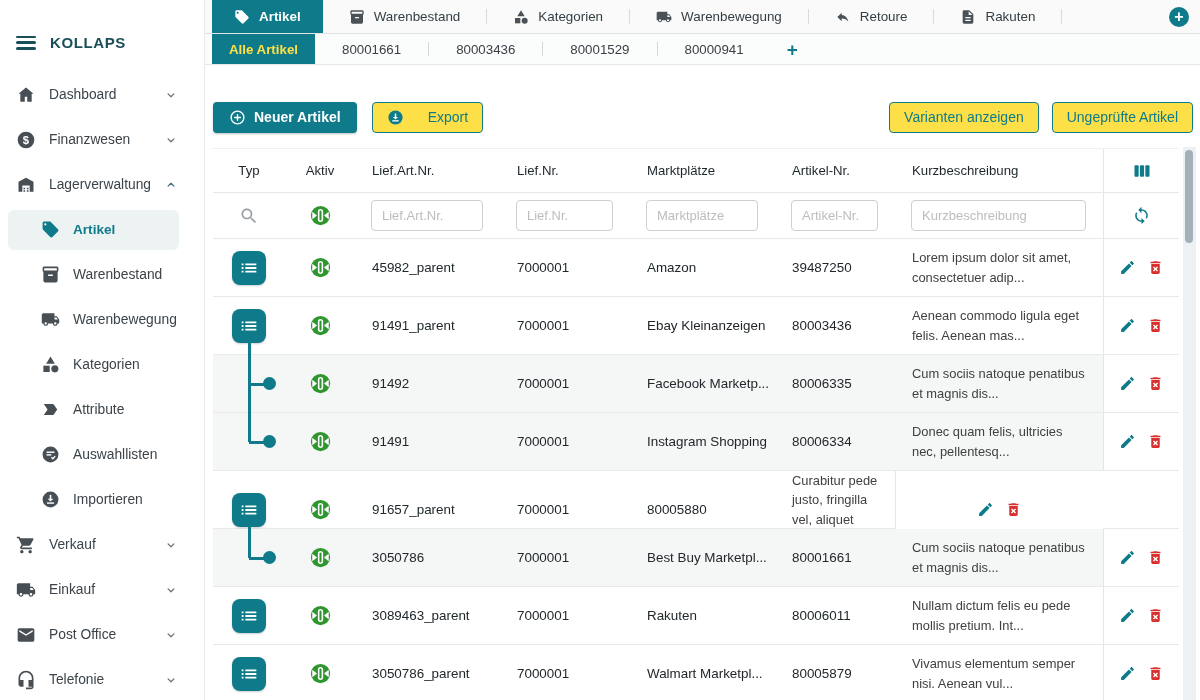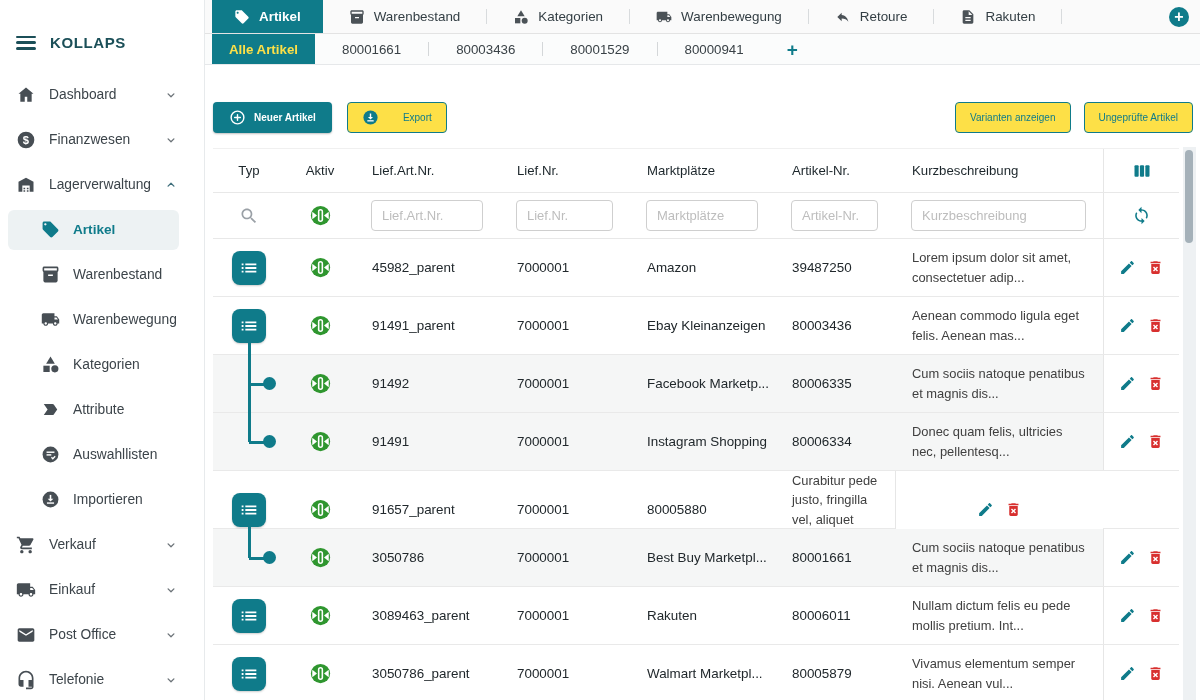--- a/index.html
+++ b/index.html
@@ -44,21 +44,21 @@
   
   .subtabs{position:absolute;left:205px;right:0;top:34px;height:31px;background:#fbfcfc;border-bottom:1px solid #e6e8ea;display:flex;align-items:stretch;}
   .s-tab{display:flex;align-items:center;padding:0 27px;font-size:13.3px;color:#3a4247;cursor:pointer;}
   .s-tab.active{background:var(--teal);color:#fde047;font-weight:bold;margin-left:7px;padding:0 17px;}
   .s-sep{width:1px;height:14px;background:#d4d7d9;align-self:center;}
   .s-add{align-self:center;color:var(--teal);font-size:19px;font-weight:bold;padding:0 16px;cursor:pointer;line-height:1;}
 
   
   .content{position:absolute;left:205px;top:65px;right:0;bottom:0;background:#fff;padding:0 7px 0 8px;}
   .actions-row{margin-top:36px;height:32px;display:flex;align-items:center;}
-  .btn{height:31px;border-radius:4px;display:flex;align-items:center;gap:8px;font-size:10px;cursor:pointer;}
+  .btn{height:31px;border-radius:4px;display:flex;align-items:center;gap:8px;font-size:14px;cursor:pointer;}
   .btn .ic{width:17px;height:17px;display:flex;}
   .btn-primary{background:var(--teal);color:#fff;padding:0 16px;font-weight:bold;box-shadow:0 1px 2px rgba(0,0,0,.25);}
   .btn-outline{border:1px solid var(--teal);color:var(--teal);background:#fde047;padding:12px 14px;gap:24px;}
   .left-group{display:flex;gap:15px;}
   .right-group{display:flex;gap:13px;margin-left:auto;}
 
   
   .table{margin-top:15px;width:966px;border-top:1px solid #f0f0f0;}
   .grid{display:grid;grid-template-columns:72px 70px 145px 130px 145px 120px 1fr 76px;}
   .thead{height:43px;}

